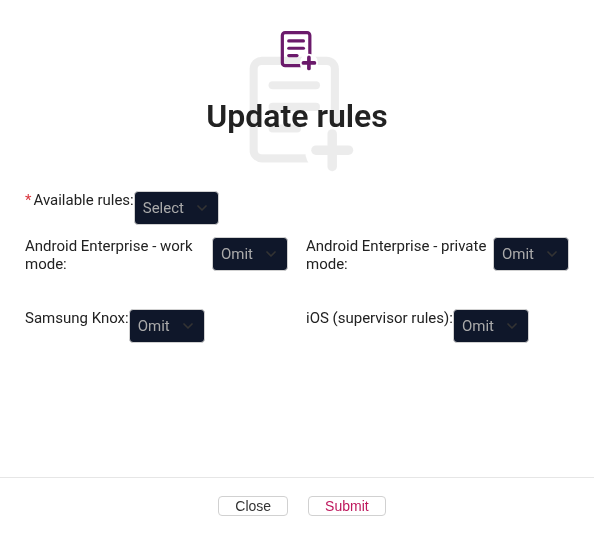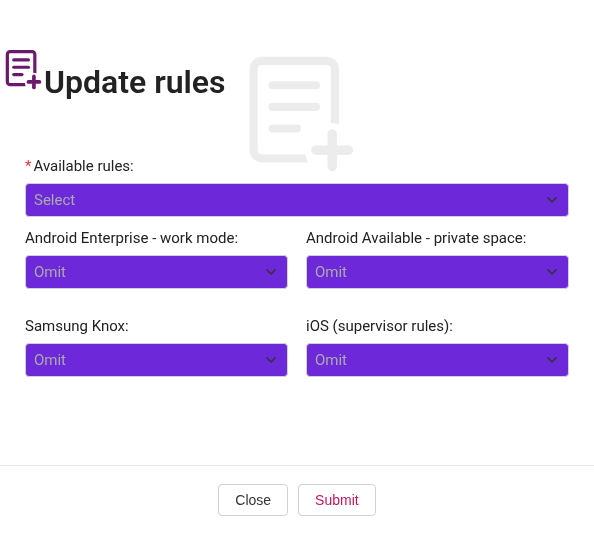--- a/index.html
+++ b/index.html
@@ -1,23 +1,23 @@
 <!DOCTYPE html>
 <html><head>
   <meta charset="utf-8">
   <style>
     * { box-sizing: border-box; margin: 0; padding: 0; }
     html, body { width: 594px; height: 536px; font-family: -apple-system, BlinkMacSystemFont, "Segoe UI", Roboto, "Helvetica Neue", Arial, sans-serif; background: #fff; color: #333; }
     .page { width: 594px; height: 536px; position: relative; display: flex; flex-direction: column; }
 
     .header {
       display: flex;
-      flex-direction: row;
-      align-items: center;
-      padding-top: 43px;
+      flex-direction: column;
+      align-items: center;
+      padding-top: 29px;
       position: relative;
     }
     .header-bg-icon {
       position: absolute;
       top: 50px;
       left: 50%;
       transform: translateX(-50%);
       opacity: 0.08;
       pointer-events: none;
     }
@@ -29,35 +29,35 @@
       margin-top: 20px;
       position: relative;
       z-index: 1;
     }
 
     .form-area {
       padding: 56px 25px 20px 25px;
       flex: 1;
     }
     .field-row { display: flex; gap: 18px; margin-bottom: 10px; }
-    .field { flex: 1; display: flex; flex-direction: column; }
+    .field { flex: 1; display: flex; flex-direction: row; }
     .field-label {
       font-size: 15px;
       color: #222;
       margin-bottom: 8px;
       font-weight: 400;
     }
     .required-star { color: #d9363e; margin-right: 2px; }
 
     .select {
       position: relative;
       border: 1px solid #d1d1d1;
       border-radius: 4px;
       height: 34px;
-      background: #6d28d9;
+      background: #0f172a;
       display: flex;
       align-items: center;
       padding: 0 34px 0 8px;
       cursor: pointer;
     }
     .select-value {
       font-size: 15px;
       color: #aaa;
       white-space: nowrap;
       overflow: hidden;
@@ -73,30 +73,31 @@
     }
 
     .footer {
       border-top: 1px solid #e6e6e6;
       padding: 18px 0 20px 0;
       display: flex;
       justify-content: center;
       gap: 10px;
     }
     .btn {
-      height: 32px;
+      height: 20px;
       padding: 0 16px;
       border-radius: 4px;
       border: 1px solid #d1d1d1;
       background: #fff;
       font-size: 14px;
       cursor: pointer;
       display: inline-flex;
       align-items: center;
       justify-content: center;
+      margin-left: 10px;
     }
     .btn-close { color: #333; }
     .btn-submit { color: #be185d; cursor: not-allowed; }
   </style>
 </head>
 <body>
 
 <div class="page">
 
   <div class="header">
@@ -149,21 +150,21 @@
         <div class="select">
           <span class="select-value">Omit</span>
           <span class="select-chevron">
             <svg width="16" height="16" viewBox="0 0 24 24">
                 <path d="M6 9l6 6 6-6" fill="none" stroke="#333" stroke-width="2.5" stroke-linecap="round" stroke-linejoin="round"></path>
               </svg>
           </span>
         </div>
       </div>
       <div class="field">
-        <label class="field-label">Android Available - private space:</label>
+        <label class="field-label">Android Enterprise - private mode:</label>
         <div class="select">
           <span class="select-value">Omit</span>
           <span class="select-chevron">
             <svg width="16" height="16" viewBox="0 0 24 24">
                 <path d="M6 9l6 6 6-6" fill="none" stroke="#333" stroke-width="2.5" stroke-linecap="round" stroke-linejoin="round"></path>
               </svg>
           </span>
         </div>
       </div>
     </div>

